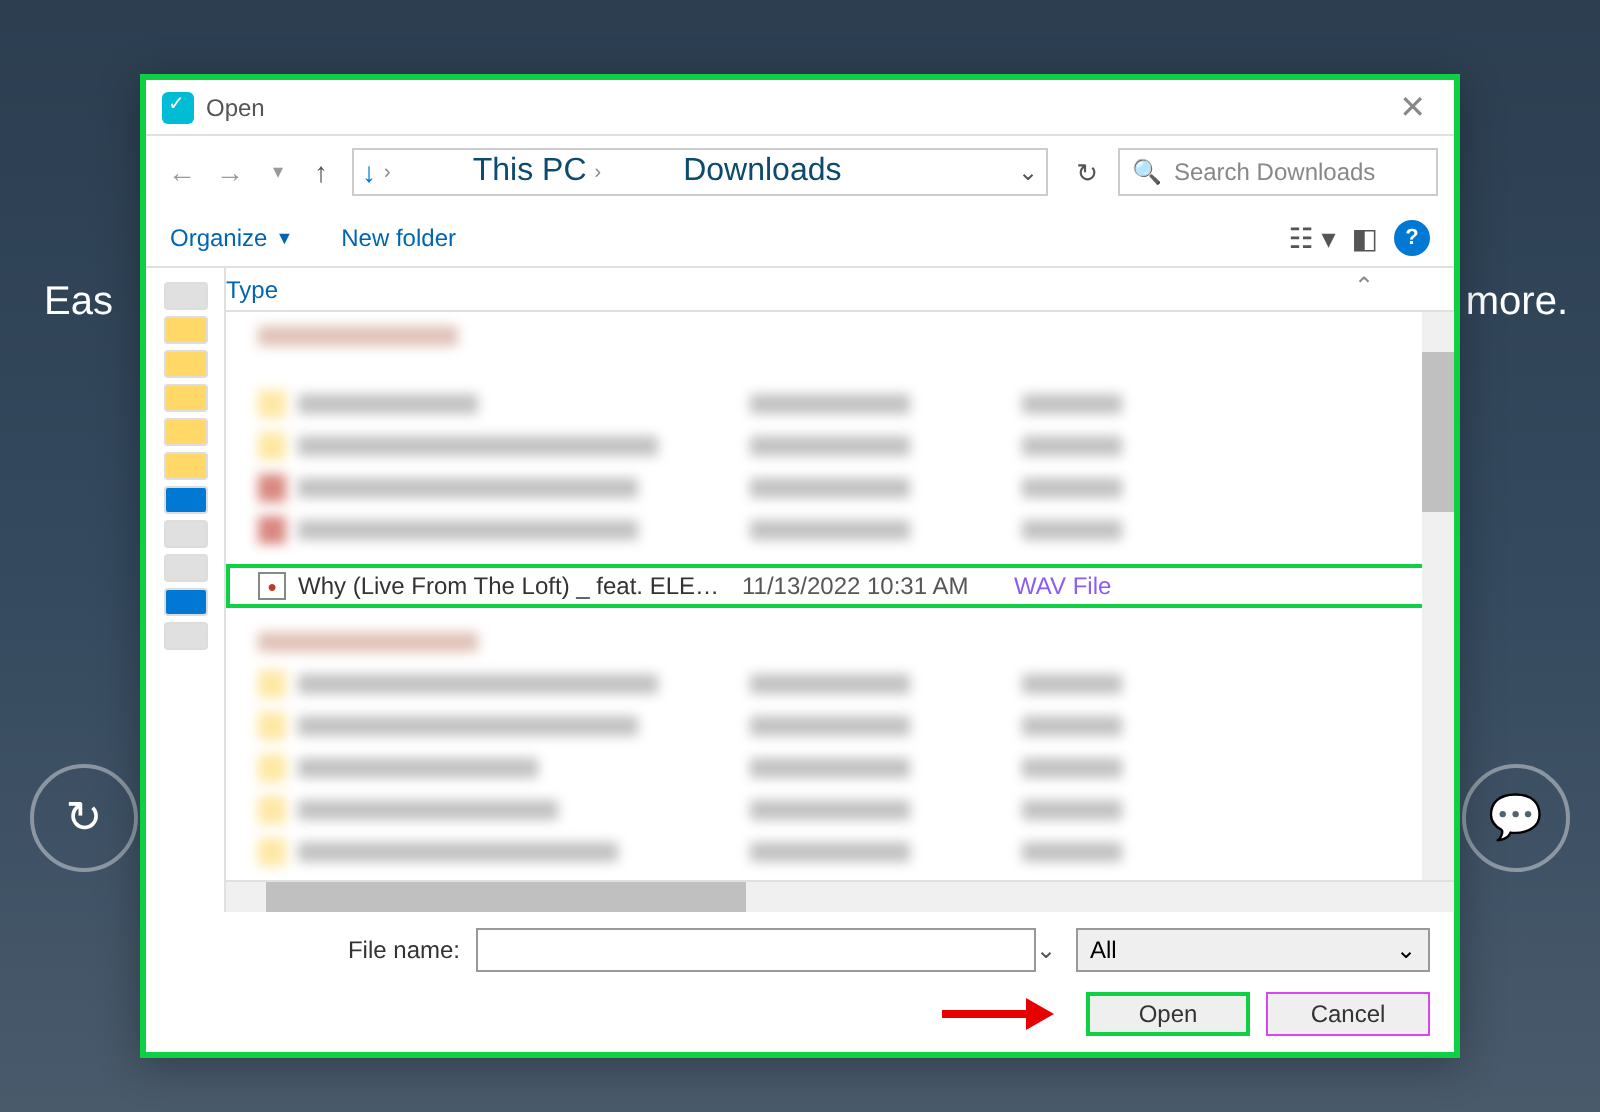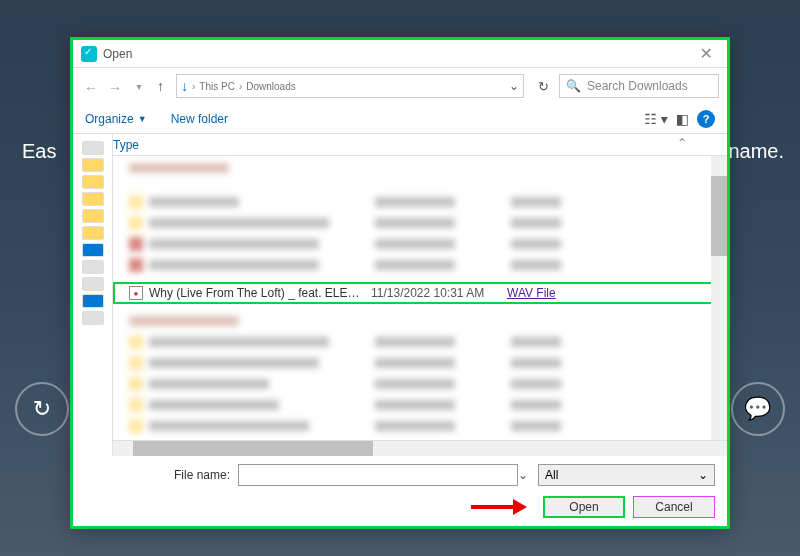--- a/index.html
+++ b/index.html
@@ -94,21 +94,21 @@
       height: 24px;
       border: 1px solid #ccc;
       display: flex;
       align-items: center;
       padding: 0 4px;
       gap: 4px;
       margin: 0 4px;
     }
     .bc-icon { color: #0078d4; font-size: 14px; }
     .bc-chev { color: #888; font-size: 10px; }
-    .bc-item { color: #737373; font-size: 10px; }
+    .bc-item { color: #0c4a6e; font-size: 16px; margin-left: 37px; }
     .bc-dd { margin-left: auto; color: #555; }
     .refresh { color: #555; margin: 0 6px; font-size: 13px; }
     .searchbox {
       width: 160px; height: 24px;
       border: 1px solid #ccc;
       display: flex;
       align-items: center;
       padding: 0 6px;
       color: #888;
       gap: 6px;
@@ -187,21 +187,21 @@
       border: 2px solid #0dd143;
       padding-left: 14px;
       gap: 6px;
       font-size: 12px;
       color: #333;
       margin: 8px 0;
     }
     .sel-icon { width: 14px; height: 14px; border: 1px solid #888; display: flex; align-items: center; justify-content: center; font-size: 8px; color: #c0392b; }
     .sel-name { width: 216px; overflow: hidden; text-overflow: ellipsis; white-space: nowrap; }
     .sel-date { width: 130px; color: #555; }
-    .sel-type { color: #4c1d95; text-decoration: underline; }
+    .sel-type { color: #8b5cf6; }
     .scrollbar-v { position: absolute; right: 0; top: 0; bottom: 0; width: 16px; background: #f0f0f0; }
     .scroll-thumb { width: 100%; height: 80px; background: #c0c0c0; margin-top: 20px; }
     .scrollbar-h { height: 16px; background: #f0f0f0; border-top: 1px solid #e0e0e0; display: flex; }
     .scroll-thumb-h { width: 240px; height: 100%; background: #c0c0c0; margin-left: 20px; }
     .bottom {
       padding: 8px 12px;
     }
     .filename-row {
       display: flex;
       align-items: center;
@@ -259,21 +259,21 @@
       align-items: center;
       justify-content: center;
       cursor: pointer;
     }
     .btn.primary { border: 2px solid #0dd143; }
   </style>
 </head>
 <body>
 
 <div class="bg-text-left">Eas</div>
-<div class="bg-text-right">name.</div>
+<div class="bg-text-right">more.</div>
 <div class="circle-btn circle-left">
   <span>↻</span>
 </div>
 <div class="circle-btn circle-right">
   <span>💬</span>
 </div>
 
 <div class="dialog">
 
   <div class="titlebar">

